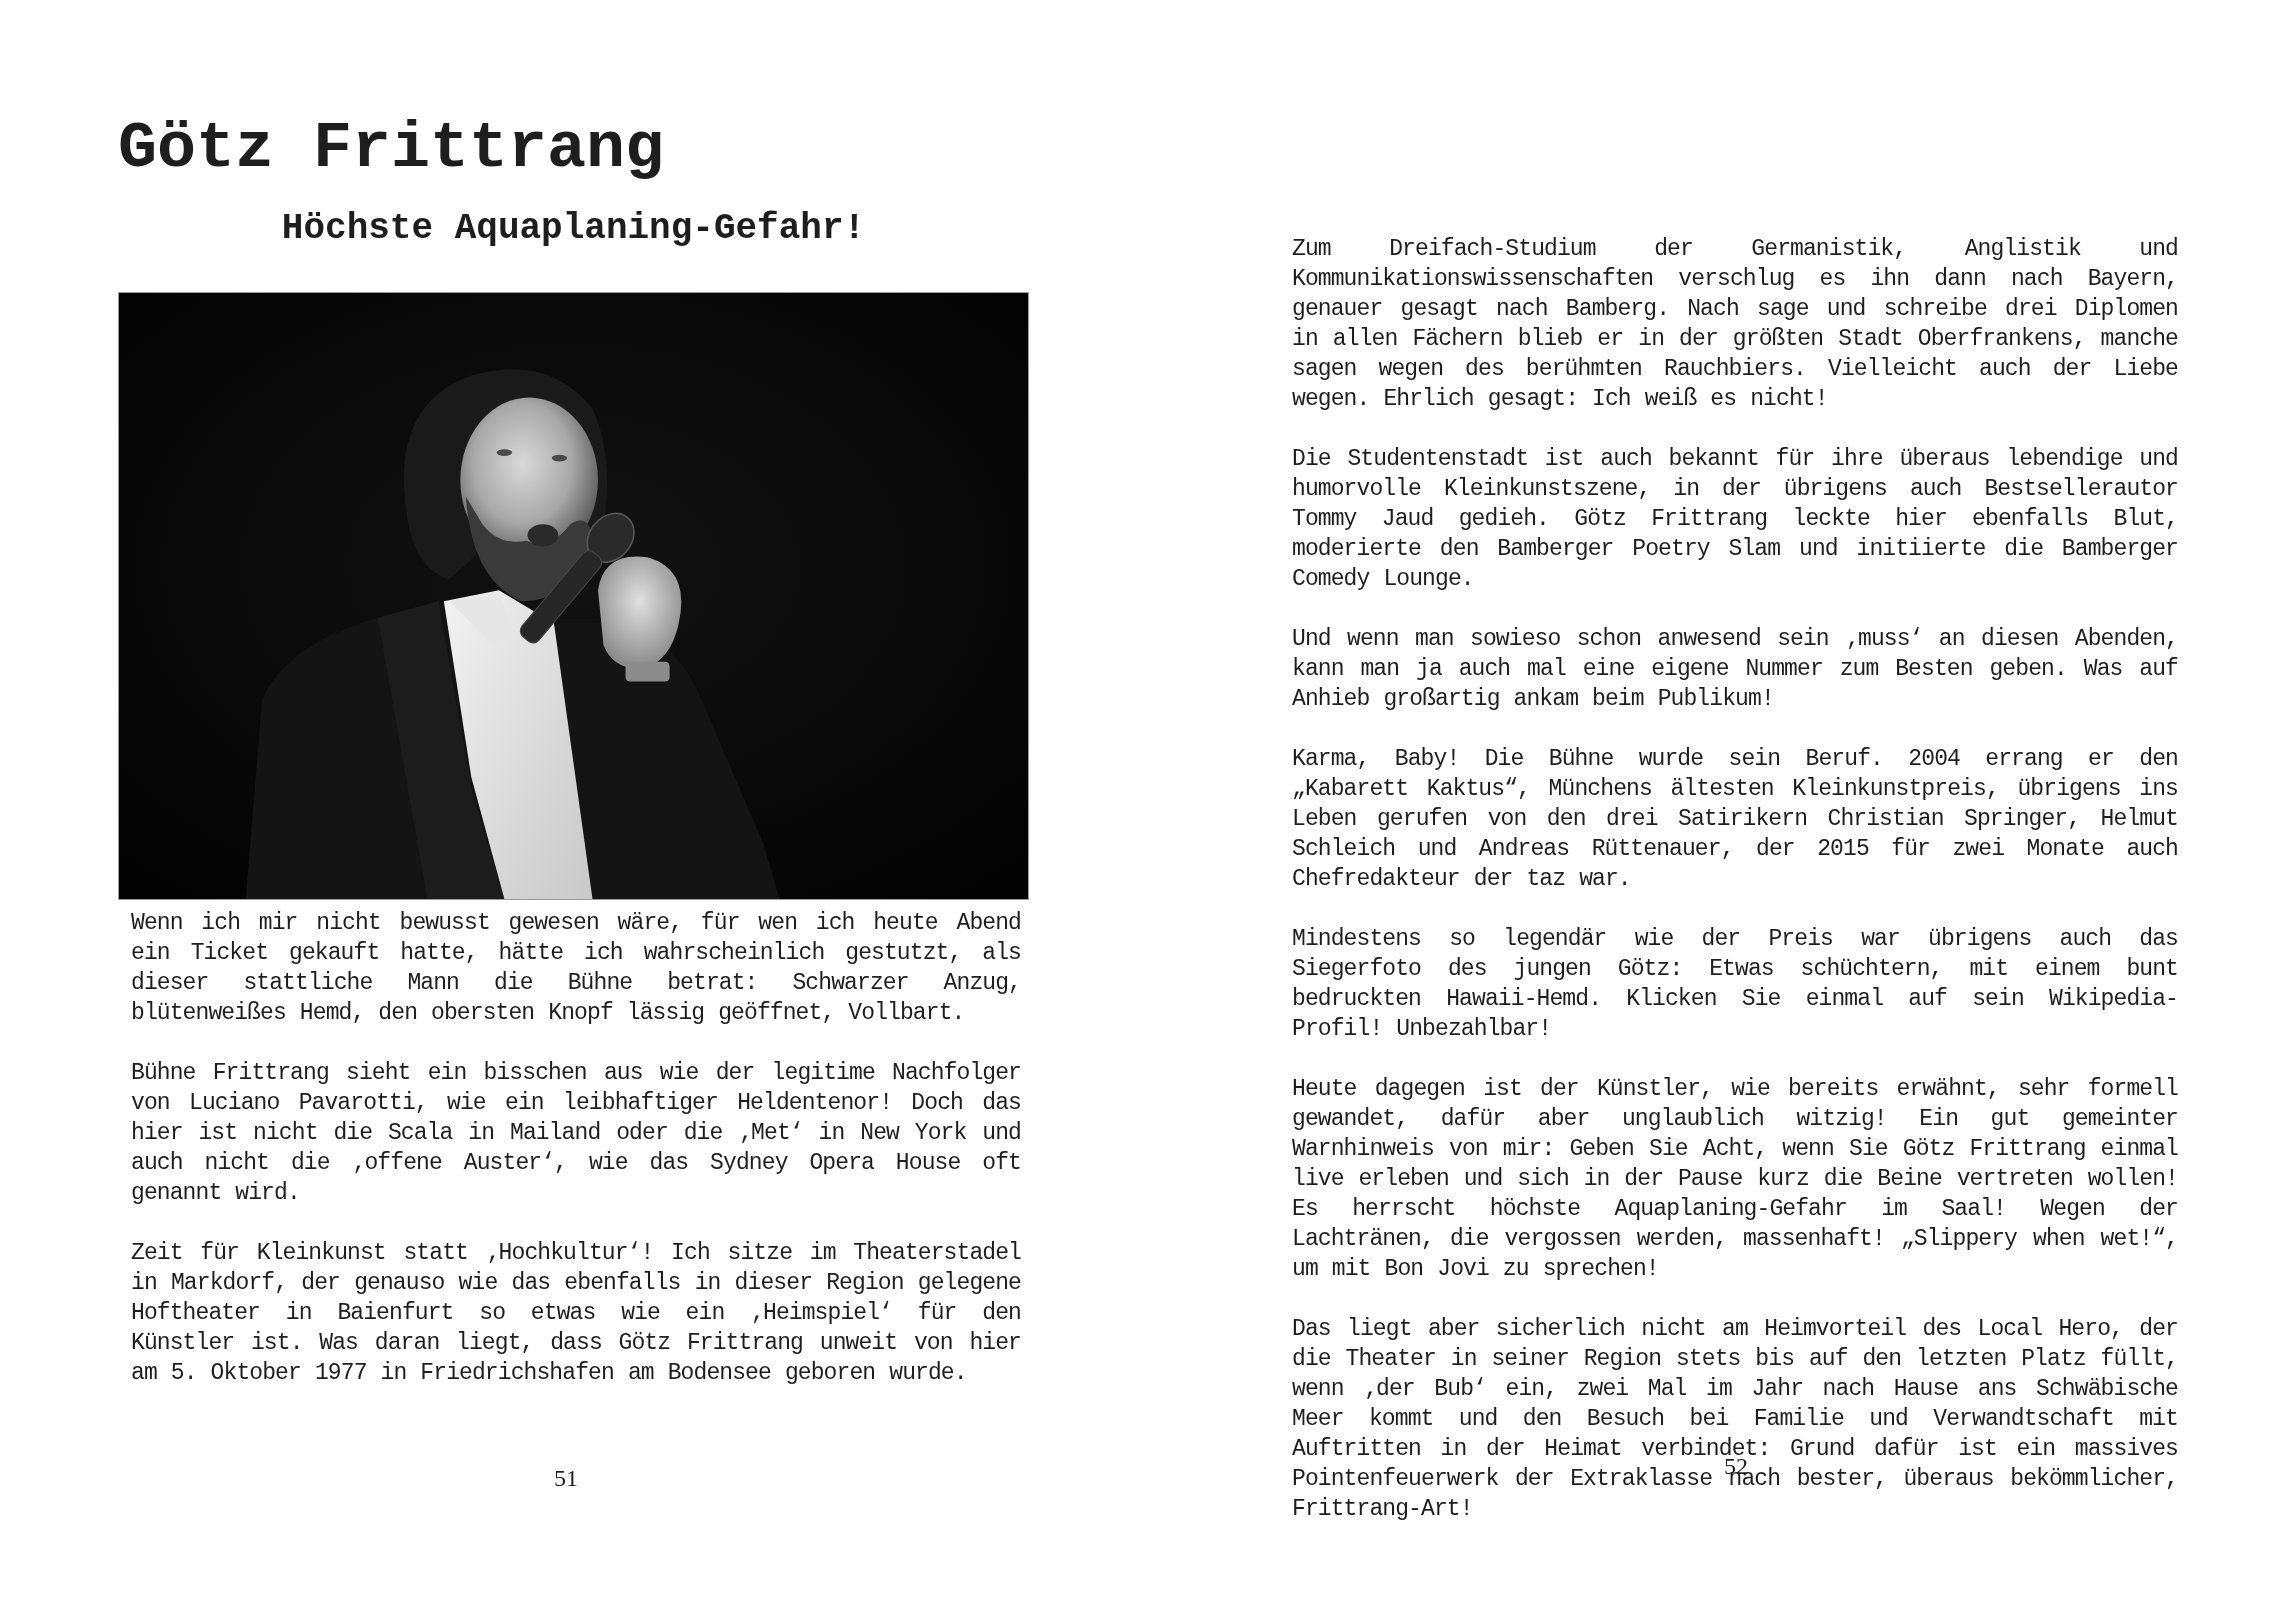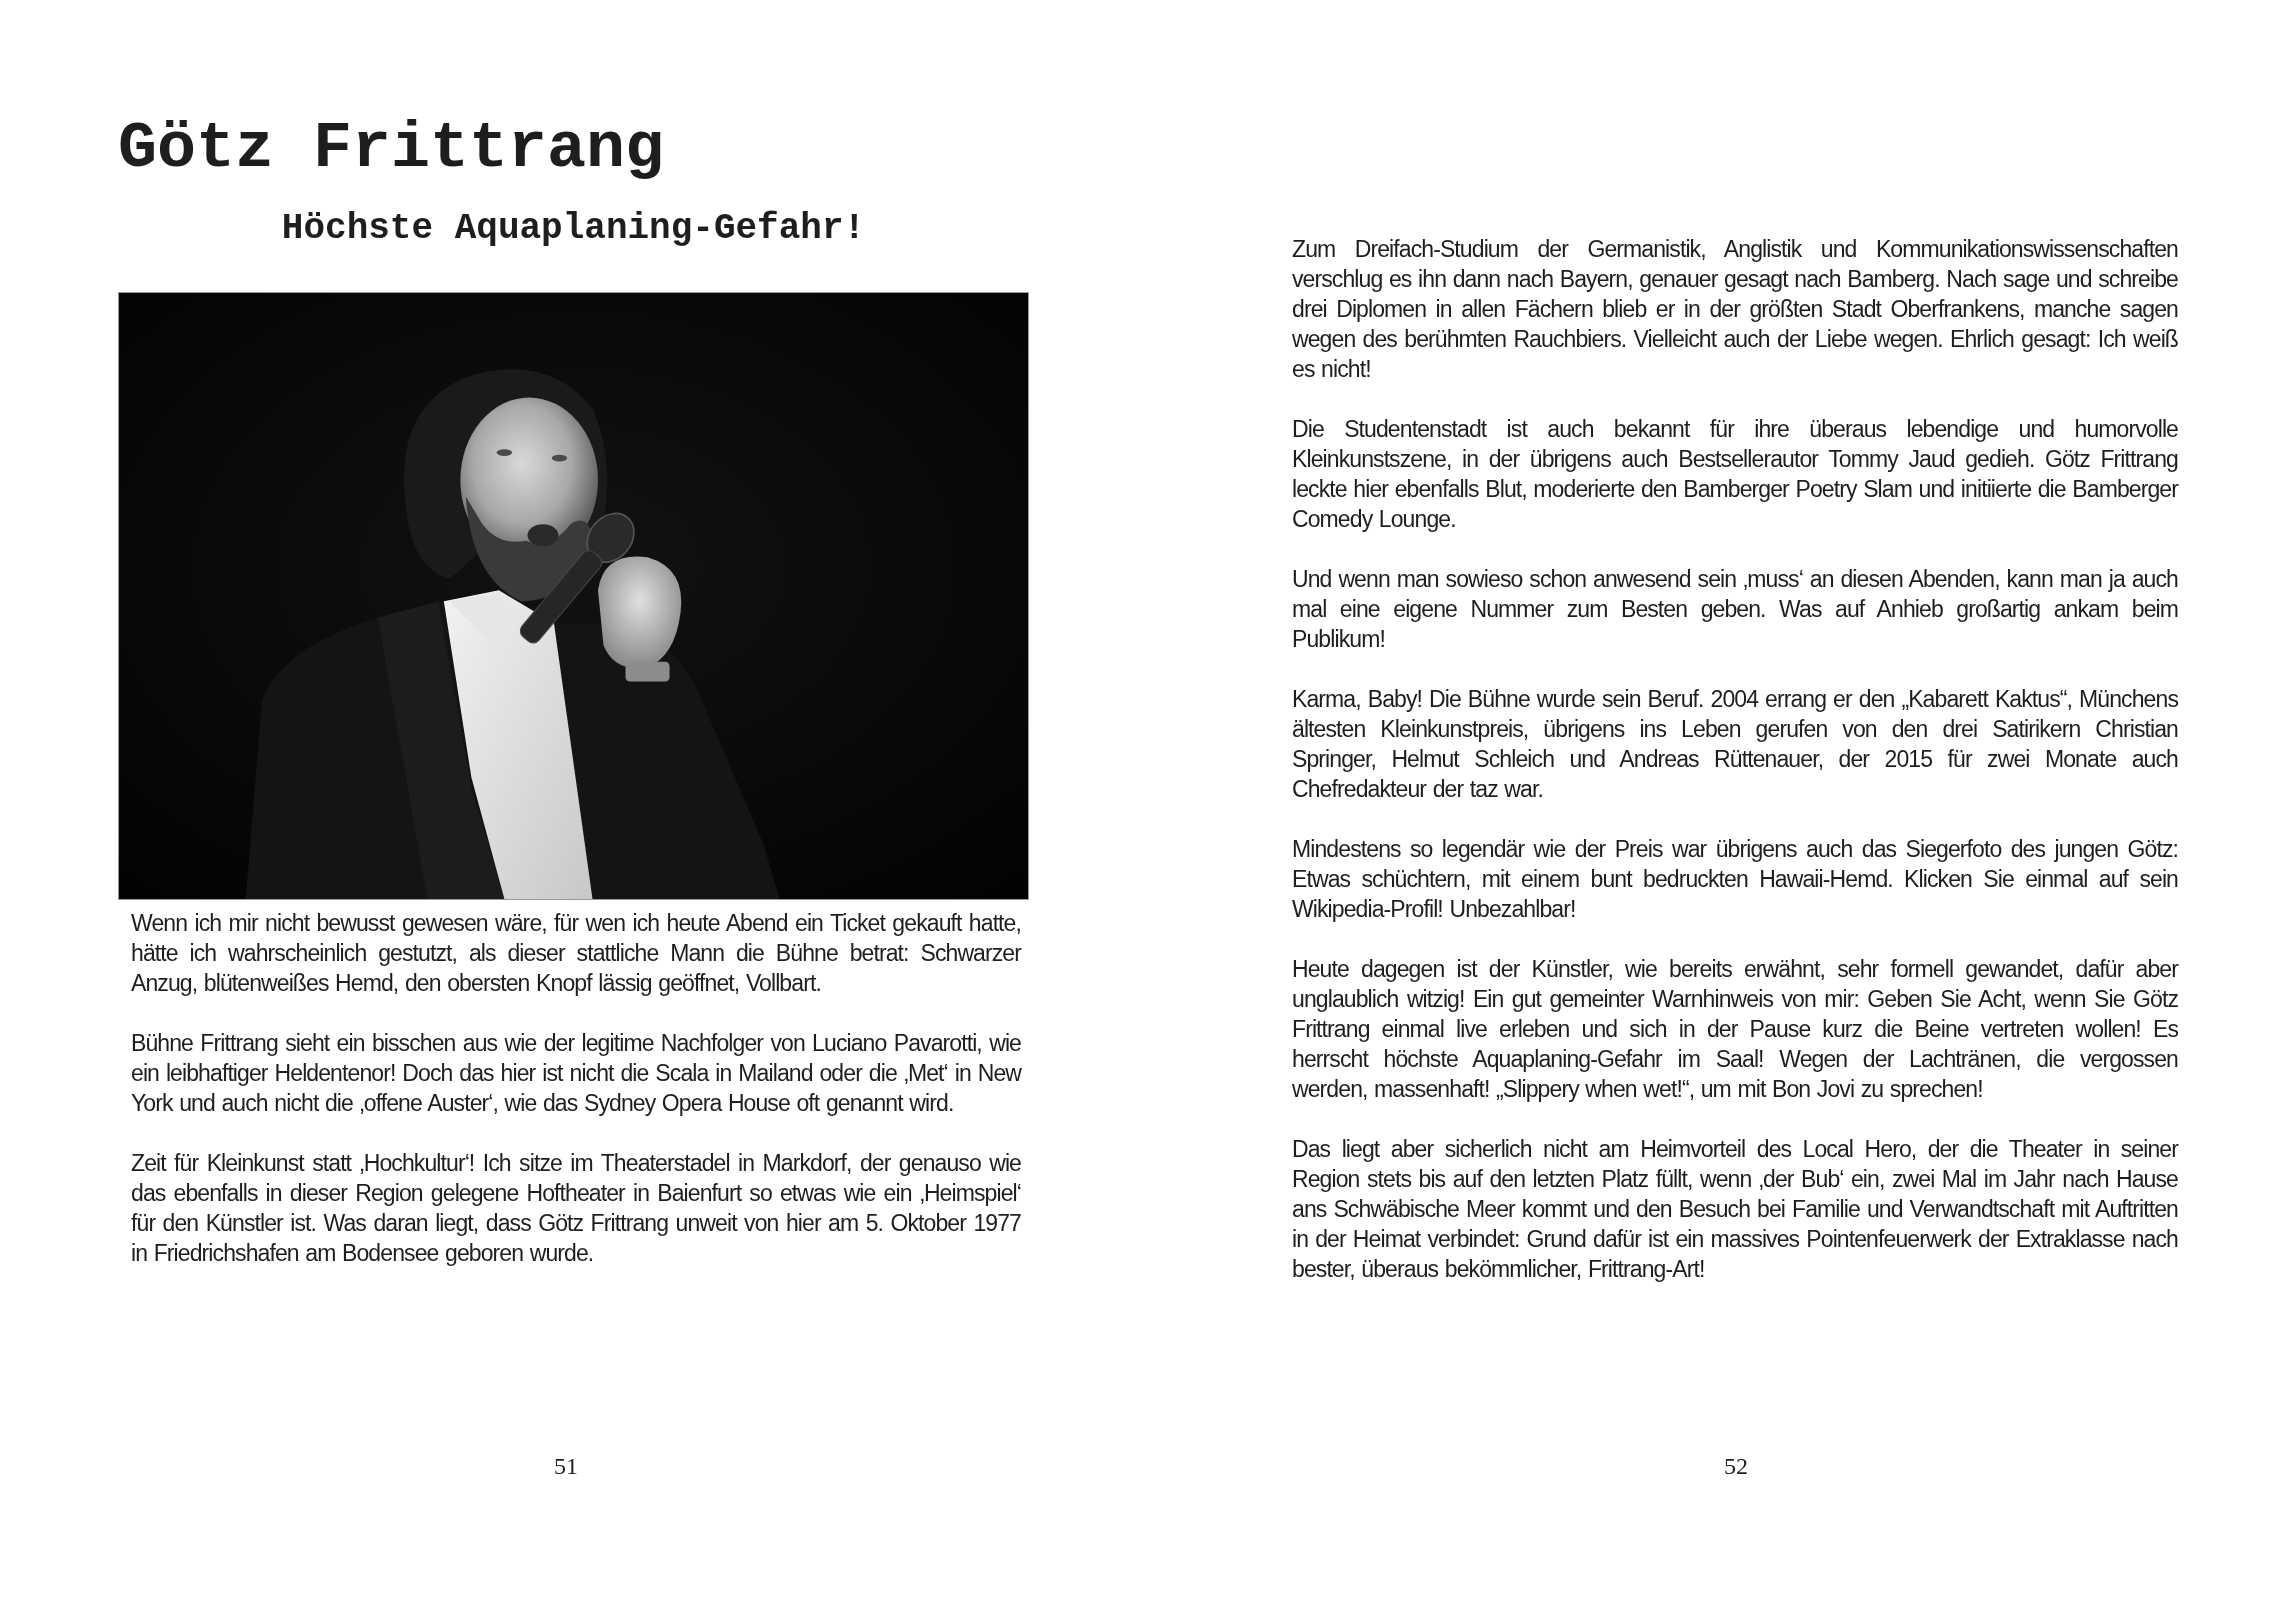--- a/index.html
+++ b/index.html
@@ -58,21 +58,21 @@
     height: 608px;
     background: #050505;
     overflow: hidden;
     border: 0.6px solid #9a9a9a;
     box-sizing: border-box;
   }
   .photo svg { display: block; width: 100%; height: 100%; }
 
   .text-col {
     position: absolute;
-    font-family: Liberation Sans, sans-serif;
+    font-family: Liberation Mono, monospace;
     font-size: 23px;
     line-height: 30px;
     color: #1e1e1e;
     text-align: justify;
     hyphens: manual;
     letter-spacing: -0.9px;
     word-spacing: 1.1px;
     font-stretch: condensed;
   }
   .text-col p {
@@ -94,21 +94,21 @@
   .page-number {
     position: absolute;
     top: 1451px;
     width: 110px;
     text-align: center;
     font-family: "Liberation Serif", "DejaVu Serif", serif;
     font-size: 24px;
     line-height: 31px;
     color: #1e1e1e;
   }
-  .pn-left { left: 511px; }
+  .pn-left { left: 511px; margin-top: 12px; }
   .pn-right { left: 1681px; }
 </style>
 </head>
 <body>
 
 <div class="page page-left"></div>
 <div class="page page-right"></div>
 
 <h1 class="title">Götz Frittrang</h1>
 <h2 class="subtitle">Höchste Aquaplaning-Gefahr!</h2>

